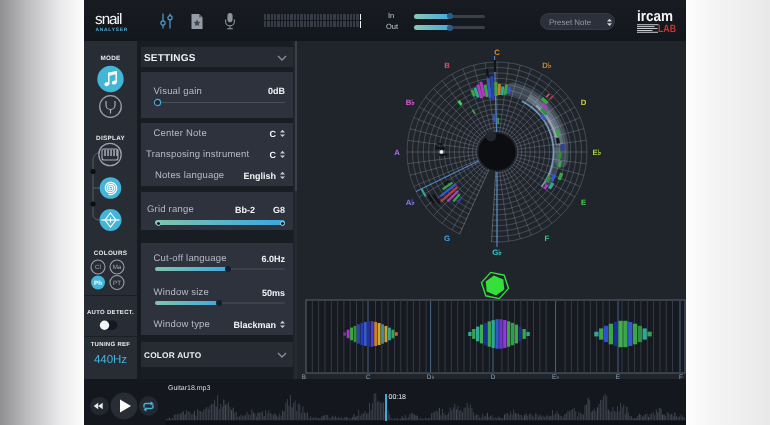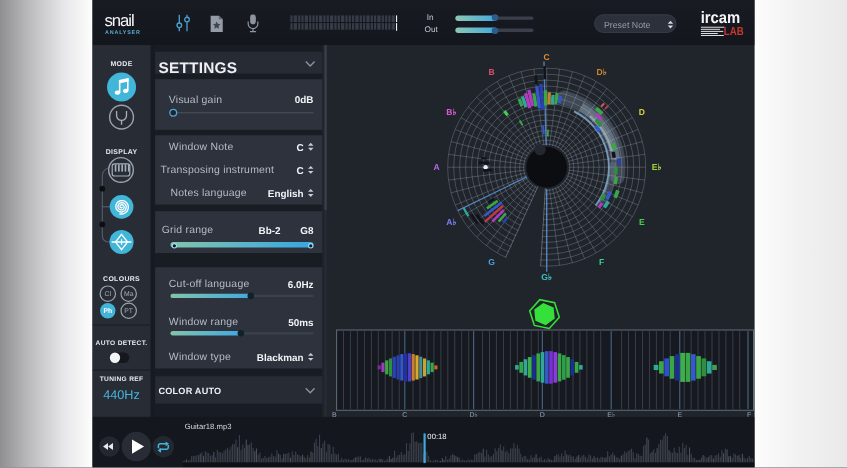--- a/index.html
+++ b/index.html
@@ -183,33 +183,33 @@
 <text x="14" y="243.7" fill="#fff" font-size="6.2" font-weight="bold" text-anchor="middle" font-family="Liberation Sans">Ph</text>
 <circle cx="33" cy="241.5" r="7" fill="none" stroke="#99a1ad" stroke-width="1.1"></circle>
 <text x="33" y="243.7" fill="#aab1bb" font-size="6.2" text-anchor="middle" font-family="Liberation Sans">PT</text>
 <rect x="15.5" y="279.5" width="18" height="9.5" rx="4.75" fill="#15181e"></rect>
 <circle cx="20.5" cy="284.2" r="4.7" fill="#f2f4f6"></circle>
 </svg>
 </div>
 <div class="sgap"></div>
 <div class="panel">
 <div class="hdr" style="top:6px;height:20px"></div>
-<div class="abs" style="left:3px;top:11.5px;color:#eef0f3;font-size:14px;font-weight:bold;letter-spacing:0.2px">SETTINGS</div>
+<div class="abs" style="left:3px;top:11.5px;color:#eef0f3;font-size:10px;font-weight:bold;letter-spacing:0.2px">SETTINGS</div>
 <svg class="abs" style="left:136px;top:13.5px" width="10" height="7" viewBox="0 0 10 7">
         <path d="M1 1 l4 4 4-4" stroke="#8a929e" stroke-width="1.3" fill="none"></path>
       </svg>
 <div class="blk" style="top:31px;height:46px"></div>
 <div class="lbl" style="left:12.5px;top:44.5px">Visual gain</div>
 <div class="val" style="left:89px;top:45px;width:55px">0dB</div>
 <div class="abs" style="left:14px;top:60.5px;width:130px;height:1.5px;background:#4a5059"></div>
 <svg class="abs" style="left:11.5px;top:57px" width="9" height="9" viewBox="0 0 9 9">
         <circle cx="4.5" cy="4.5" r="3.1" fill="#20242c" stroke="#4aa8d8" stroke-width="1.2"></circle>
       </svg>
 <div class="blk" style="top:82px;height:63px"></div>
-<div class="lbl" style="left:12.5px;top:87px">Window Note</div>
+<div class="lbl" style="left:12.5px;top:87px">Center Note</div>
 <div class="val" style="left:75px;top:87.5px;width:60px">C</div>
 <svg class="abs" style="left:138px;top:87.5px" width="7" height="9" viewBox="0 0 7 9">
         <path d="M1 3.4 l2.5-2.6 2.5 2.6z M1 5.4 l2.5 2.6 2.5-2.6z" fill="#c8cdd4"></path>
       </svg>
 <div class="lbl" style="left:5px;top:108px">Transposing instrument</div>
 <div class="val" style="left:75px;top:108.5px;width:60px">C</div>
 <svg class="abs" style="left:138px;top:108.5px" width="7" height="9" viewBox="0 0 7 9">
         <path d="M1 3.4 l2.5-2.6 2.5 2.6z M1 5.4 l2.5 2.6 2.5-2.6z" fill="#c8cdd4"></path>
       </svg>
 <div class="lbl" style="left:14px;top:129px">Notes language</div>
@@ -223,21 +223,21 @@
 <div class="val" style="left:89px;top:163.5px;width:55px">G8</div>
 <div class="abs" style="left:14px;top:179px;width:130px;height:4.6px;border-radius:3px;background:linear-gradient(90deg,#82c4ab,#36a7e2)"></div>
 <div class="abs" style="left:14.5px;top:179.9px;width:5.2px;height:5.2px;border-radius:50%;background:#10181f;border:0.6px solid #9adcf2"></div>
 <div class="abs" style="left:138.5px;top:179.9px;width:5.2px;height:5.2px;border-radius:50%;background:#10181f;border:0.6px solid #9adcf2"></div>
 <div class="blk" style="top:202px;height:92px"></div>
 <div class="lbl" style="left:12.5px;top:212px">Cut-off language</div>
 <div class="val" style="left:89px;top:212.5px;width:55px">6.0Hz</div>
 <div class="abs" style="left:14px;top:226.5px;width:130px;height:2.6px;border-radius:2px;background:#3c424c"></div>
 <div class="abs" style="left:14px;top:225.5px;width:73px;height:4.6px;border-radius:3px;background:linear-gradient(90deg,#82c4ab,#41a9e0)"></div>
 <div class="abs" style="left:84px;top:224.9px;width:6.4px;height:6.4px;border-radius:50%;background:#12202c"></div>
-<div class="lbl" style="left:12.5px;top:246px">Window range</div>
+<div class="lbl" style="left:12.5px;top:246px">Window size</div>
 <div class="val" style="left:89px;top:246.5px;width:55px">50ms</div>
 <div class="abs" style="left:14px;top:260.5px;width:130px;height:2.6px;border-radius:2px;background:#3c424c"></div>
 <div class="abs" style="left:14px;top:259.5px;width:64px;height:4.6px;border-radius:3px;background:linear-gradient(90deg,#82c4ab,#41a9e0)"></div>
 <div class="abs" style="left:75px;top:258.9px;width:6.4px;height:6.4px;border-radius:50%;background:#12202c"></div>
 <div class="lbl" style="left:12.5px;top:278px">Window type</div>
 <div class="val" style="left:75px;top:278.5px;width:60px">Blackman</div>
 <svg class="abs" style="left:138px;top:278.5px" width="7" height="9" viewBox="0 0 7 9">
         <path d="M1 3.4 l2.5-2.6 2.5 2.6z M1 5.4 l2.5 2.6 2.5-2.6z" fill="#c8cdd4"></path>
       </svg>
 <div class="hdr" style="top:301px;height:25px"></div>

